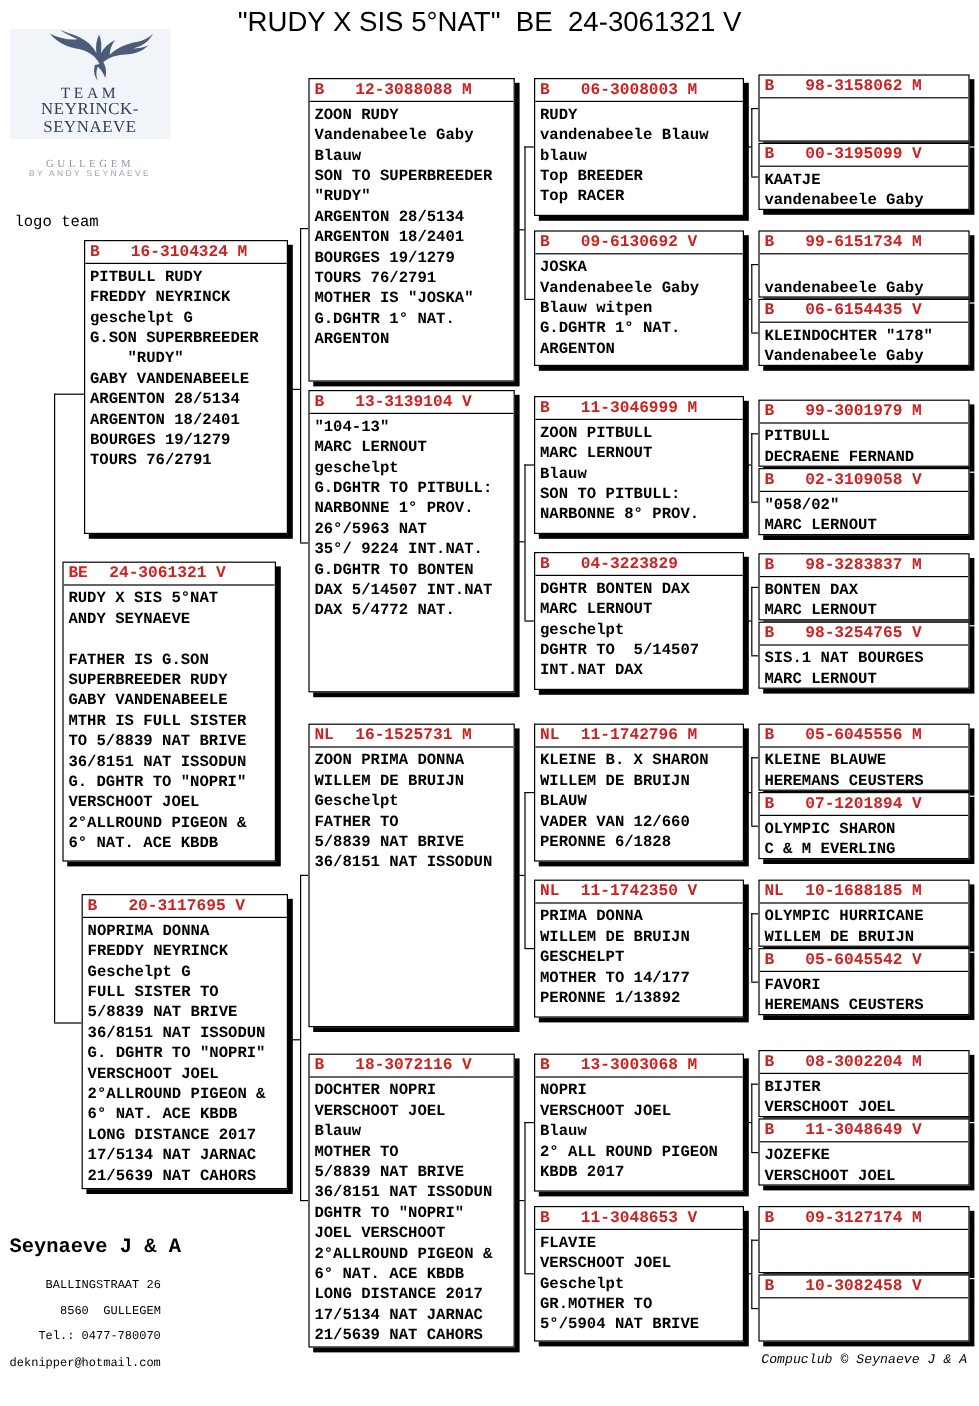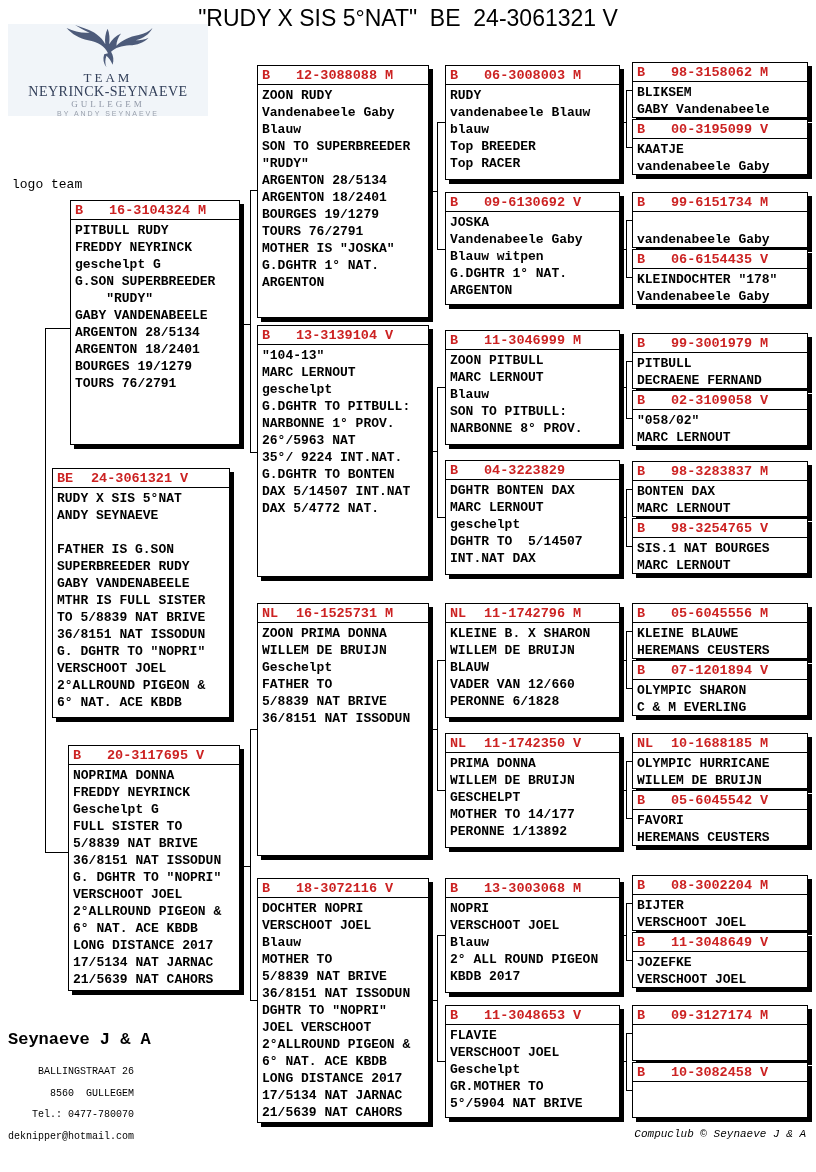--- a/index.html
+++ b/index.html
@@ -1,29 +1,29 @@
 <!DOCTYPE html>
 <html><head>
 <meta charset="utf-8">
 <style>
   html,body{margin:0;padding:0;background:#fff;}
   .page{position:relative;width:816px;height:1172px;background:#fff;overflow:hidden;
         font-family:"Liberation Mono",monospace;color:#000;}
   .title{position:absolute;top:5px;left:0;width:100%;text-align:center;
          font-family:"Liberation Sans",sans-serif;font-size:23px;white-space:pre;}
   
-  .logo{position:absolute;left:8px;top:24px;width:200px;height:92px;background:#f1f5f9;
+  .logo{position:absolute;left:8px;top:24px;width:134px;height:92px;background:#f1f5f9;
         text-align:center;}
   .logo svg{display:block;margin:1px auto 0;}
   .logo-team{font-family:"Liberation Serif",serif;font-size:13px;letter-spacing:3px;
              color:#33405a;line-height:13px;}
   .logo-name{font-family:"Liberation Serif",serif;font-size:14px;letter-spacing:0.5px;
              color:#33405a;line-height:15px;}
   .logo-city{font-family:"Liberation Serif",serif;font-size:9px;letter-spacing:3px;
-             color:#8f97a6;line-height:10px;}
+             color:#8f97a6;line-height:10px;margin-top:17px;}
   .logo-by{font-family:"Liberation Sans",sans-serif;font-size:7px;letter-spacing:2px;
            color:#9aa1ad;line-height:9px;}
   .logo-caption{position:absolute;left:12px;top:177px;font-size:13px;}
   
   .pbox{position:absolute;background:#fff;border:1px solid #000;box-sizing:border-box;
         box-shadow:4px 4px 0 0 #000;z-index:2;overflow:hidden;}
   .pbox-head{display:flex;align-items:baseline;font-weight:bold;font-size:13.5px;
              color:#cc2222;padding:2px 4px 1px;border-bottom:1px solid #000;white-space:pre;}
   .cc{width:34px;flex:0 0 34px;}
   .sex{margin-left:8px;}
@@ -342,22 +342,20 @@
 Geschelpt
 GR.MOTHER TO
 5°/5904 NAT BRIVE</div>
   </div>
       <div class="pbox" style="left: 632px; top: 62px; width: 176px; height: 56px;">
     <div class="pbox-head">
       <span class="cc">B</span>
       <span class="ring">98-3158062</span>
       <span class="sex">M</span>
     </div>
-    <div class="pbox-body">BLIKSEM
-GABY Vandenabeele</div>
   </div>
       <div class="pbox" style="left: 632px; top: 119px; width: 176px; height: 56px;">
     <div class="pbox-head">
       <span class="cc">B</span>
       <span class="ring">00-3195099</span>
       <span class="sex">V</span>
     </div>
     <div class="pbox-body">KAATJE
 vandenabeele Gaby</div>
   </div>

